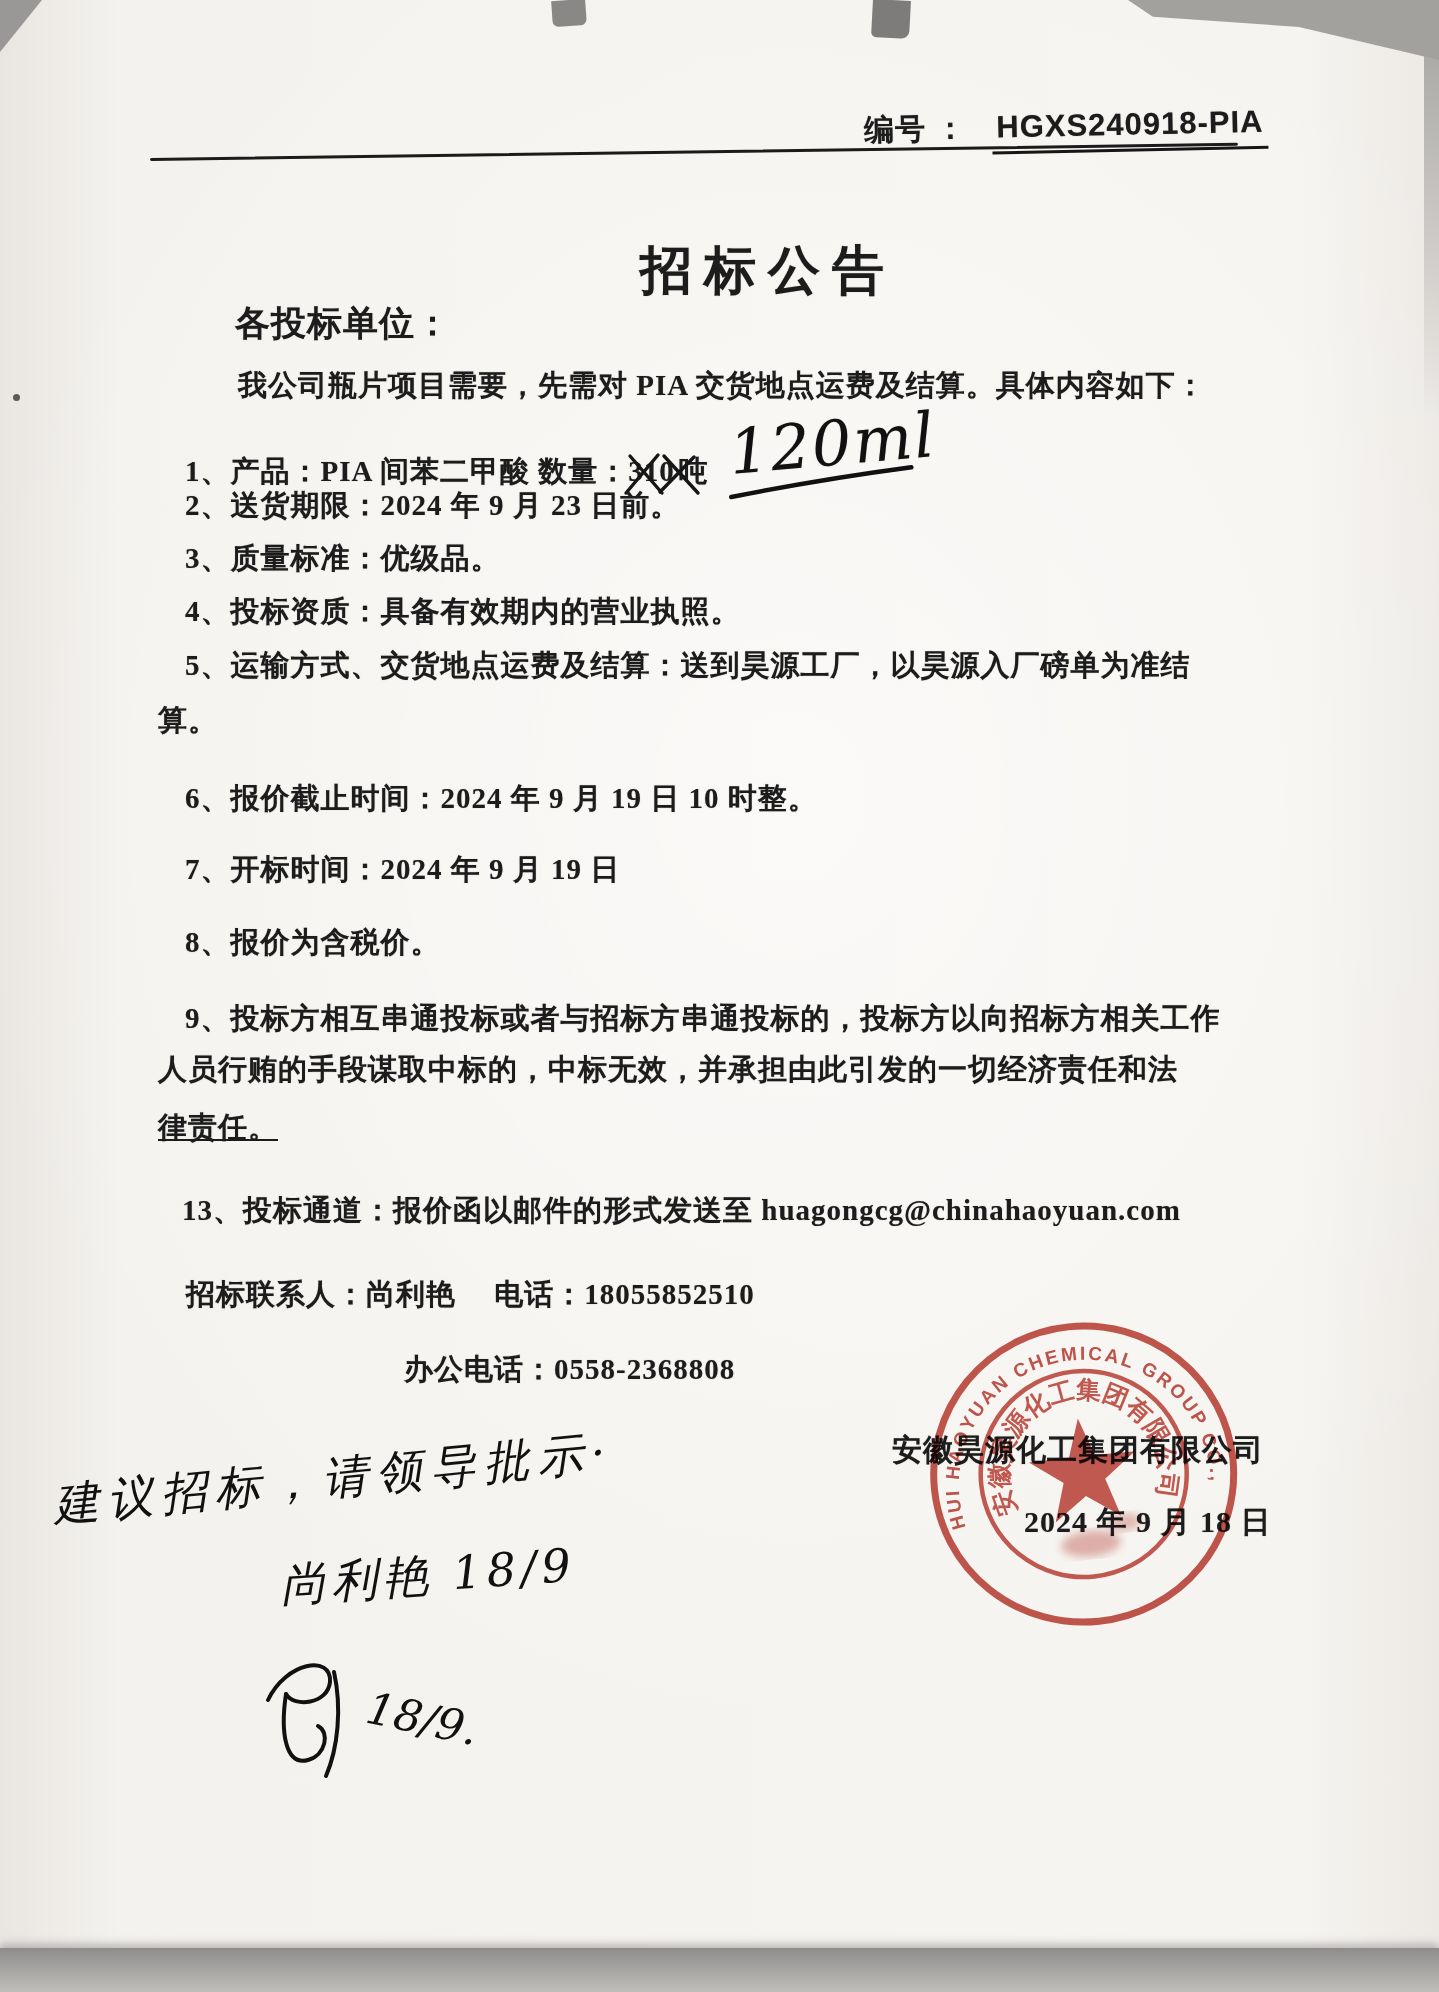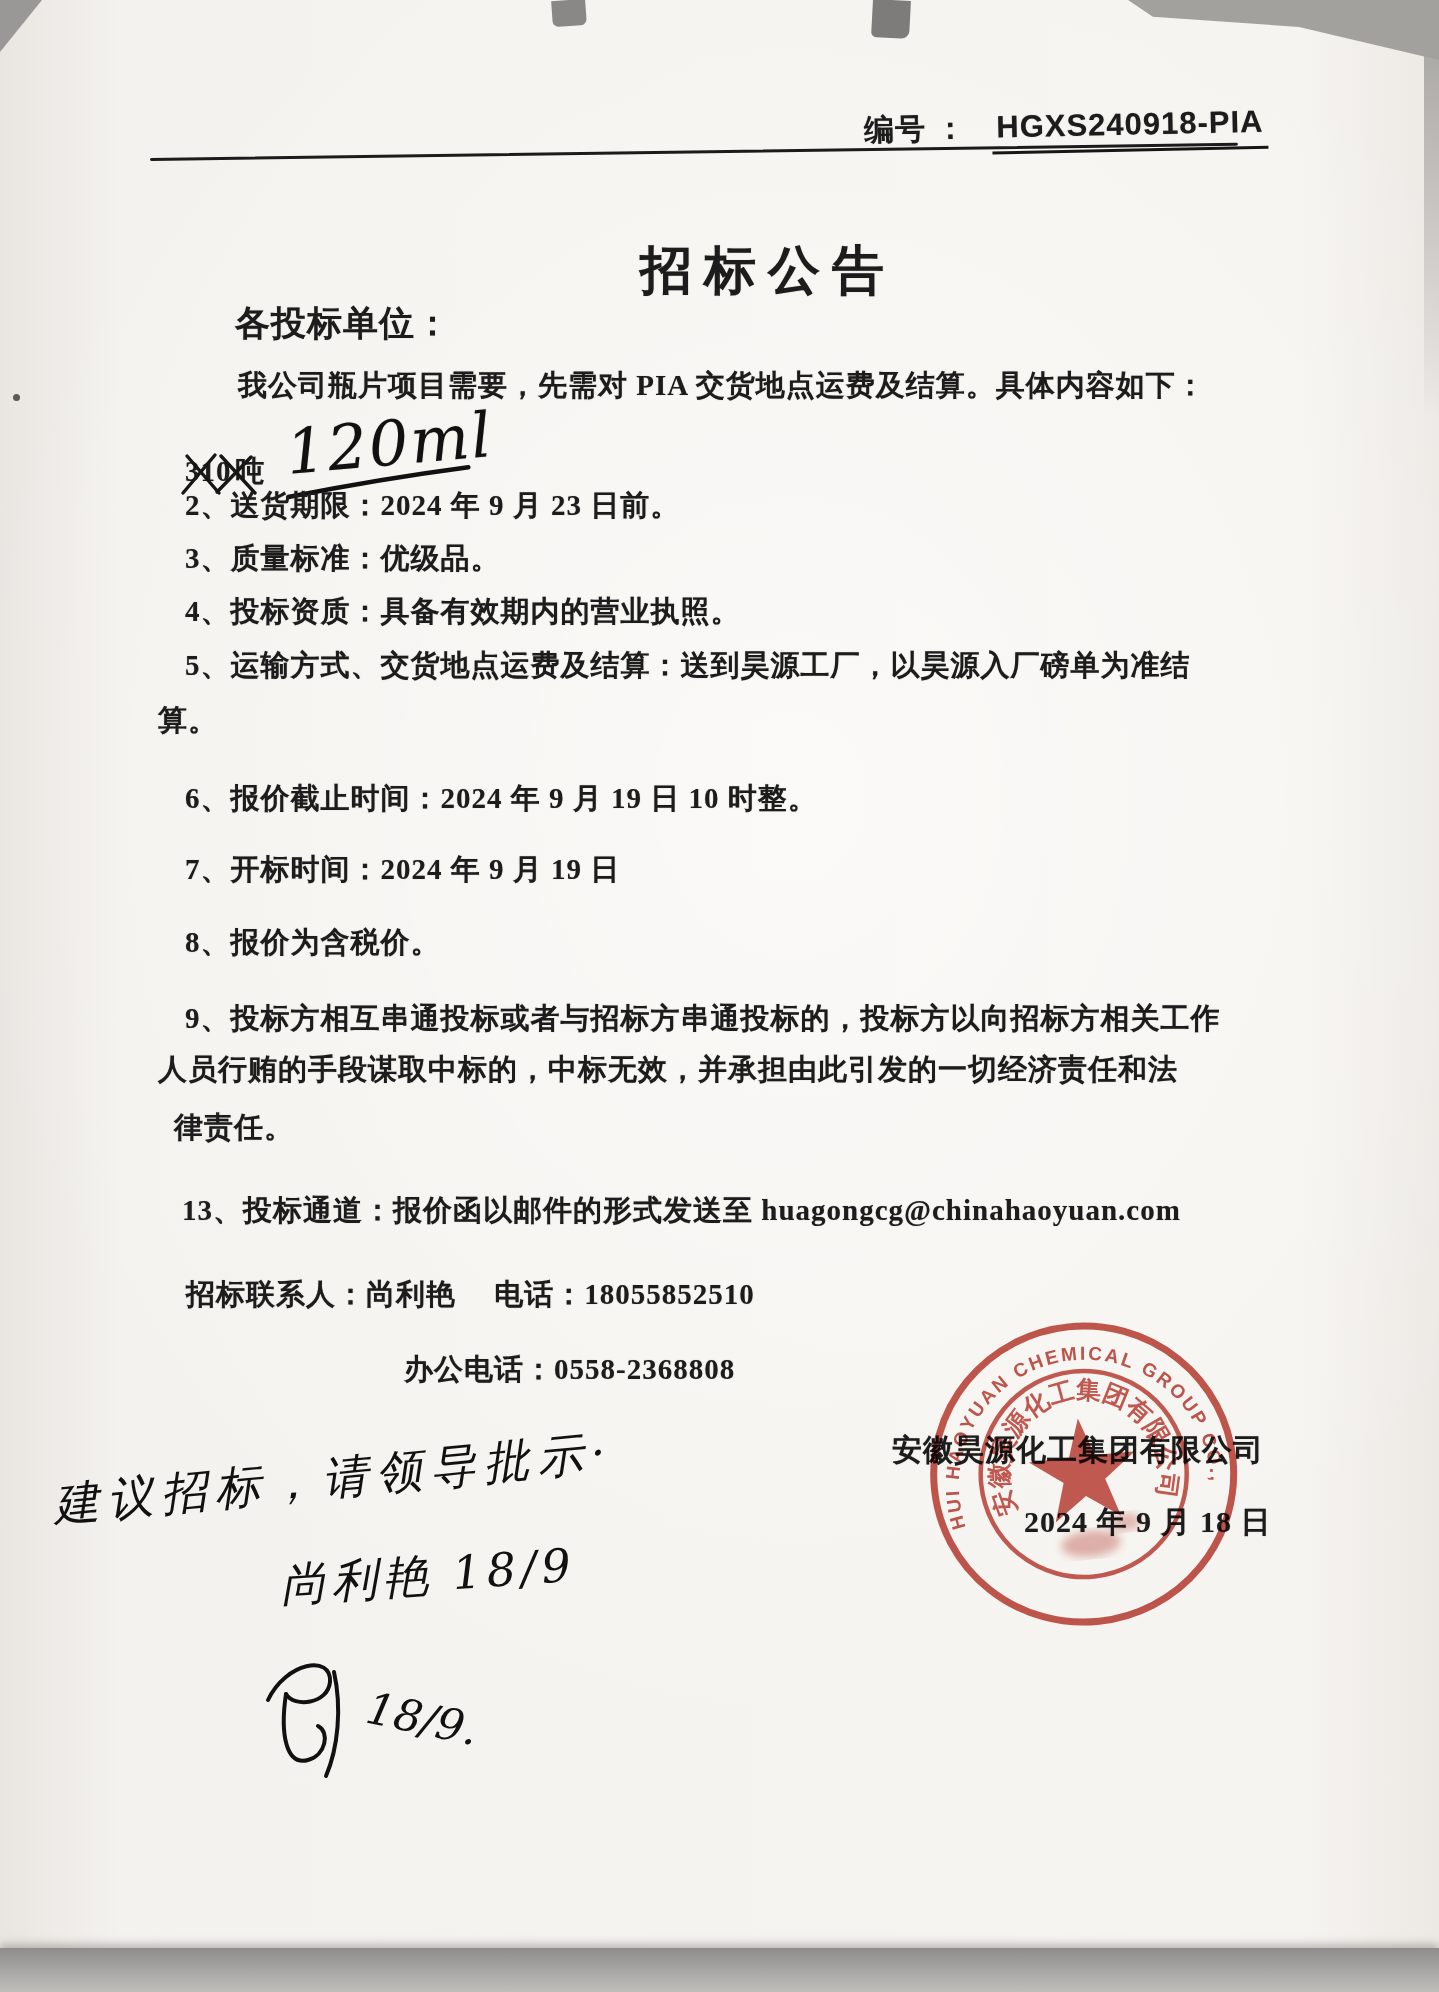--- a/index.html
+++ b/index.html
@@ -46,20 +46,21 @@
   </div>
   <div class="rule" style="left:150px;top:158px;width:1088px;height:3px;transform:rotate(-0.8deg);transform-origin:left center;"></div>
 
   <div class="ink sans" style="left:640px;top:236px;font-size:52px;letter-spacing:12px;font-weight:700;">招标公告</div>
 
   <div class="ink body-line" style="left:235px;top:300px;font-size:35px;">各投标单位：</div>
 
   <div class="ink body-line" style="left:238px;top:366px;">我公司瓶片项目需要，先需对 PIA 交货地点运费及结算。具体内容如下：</div>
 
   <div class="ink body-line" style="left:185px;top:423px;display:flex;align-items:baseline;">
+    <span>1、产品：PIA 间苯二甲酸 数量：</span>
     <span class="strike-wrap">
       <span>310</span>
       <svg width="84" height="52" viewBox="0 0 84 52">
         <g stroke="#161616" stroke-width="3.4" fill="none" stroke-linecap="round">
           <path d="M6 44 L38 6"></path>
             <path d="M10 7 L42 44"></path>
           <path d="M40 43 L74 8"></path>
             <path d="M44 7 L78 44"></path>
         </g>
       </svg>
@@ -76,21 +77,21 @@
   <div class="ink body-line" style="left:185px;top:486px;">2、送货期限：2024 年 9 月 23 日前。</div>
   <div class="ink body-line" style="left:185px;top:539px;">3、质量标准：优级品。</div>
   <div class="ink body-line" style="left:185px;top:592px;">4、投标资质：具备有效期内的营业执照。</div>
   <div class="ink body-line" style="left:185px;top:646px;">5、运输方式、交货地点运费及结算：送到昊源工厂，以昊源入厂磅单为准结</div>
   <div class="ink body-line" style="left:158px;top:701px;">算。</div>
   <div class="ink body-line" style="left:185px;top:779px;">6、报价截止时间：2024 年 9 月 19 日 10 时整。</div>
   <div class="ink body-line" style="left:185px;top:850px;">7、开标时间：2024 年 9 月 19 日</div>
   <div class="ink body-line" style="left:185px;top:923px;">8、报价为含税价。</div>
   <div class="ink body-line" style="left:185px;top:999px;">9、投标方相互串通投标或者与招标方串通投标的，投标方以向招标方相关工作</div>
   <div class="ink body-line" style="left:158px;top:1050px;">人员行贿的手段谋取中标的，中标无效，并承担由此引发的一切经济责任和法</div>
-  <div class="ink body-line" style="left:174px;top:1108px;">律责任。</div>
+  <div class="ink body-line" style="left:158px;top:1108px;text-decoration:underline;">律责任。</div>
   <div class="ink body-line" style="left:182px;top:1191px;">13、投标通道：报价函以邮件的形式发送至 huagongcg@chinahaoyuan.com</div>
 
   <div class="ink body-line" style="left:186px;top:1275px;text-align:right;">招标联系人：尚利艳　 电话：18055852510</div>
   <div class="ink body-line" style="left:404px;top:1350px;">办公电话：0558-2368808</div>
 
   <div class="ink" style="left:892px;top:1430px;font-size:30px;">安徽昊源化工集团有限公司</div>
   <div class="ink" style="left:1024px;top:1502px;font-size:30px;">2024 年 9 月 18 日</div>
 
   <div class="hand" style="left:52px;top:1448px;font-size:46px;letter-spacing:8px;transform:rotate(-5.5deg);">建议招标，请领导批示·</div>
   <div class="hand" style="left:280px;top:1545px;font-size:46px;letter-spacing:5px;transform:rotate(-4deg);">尚利艳 18/9</div>

